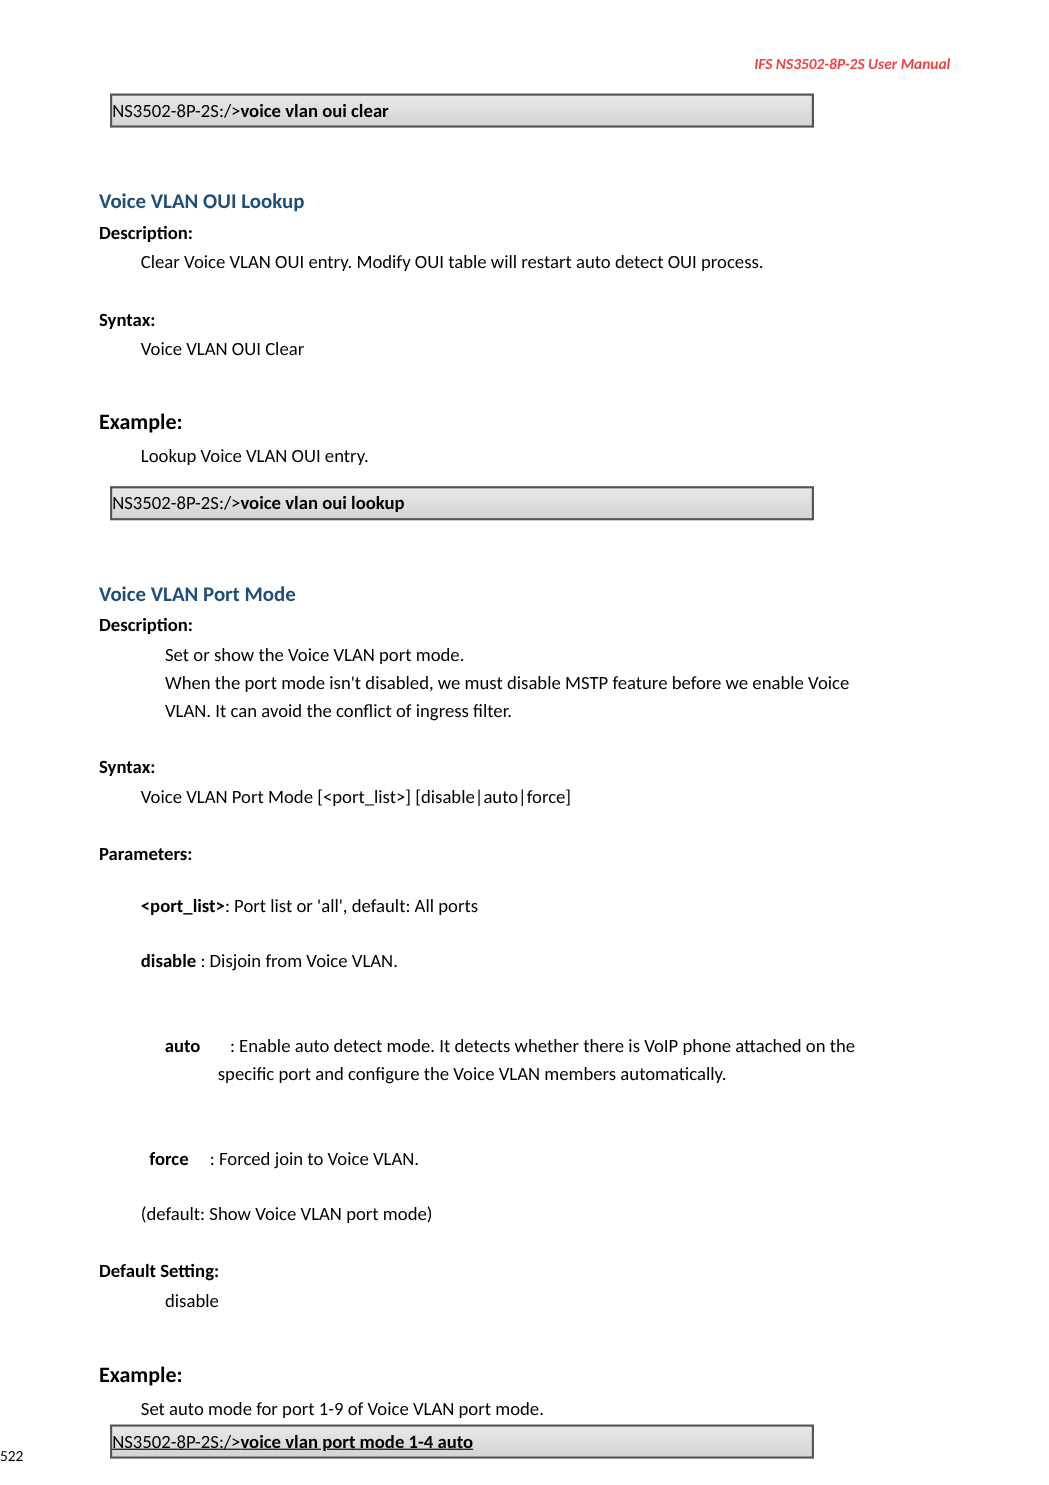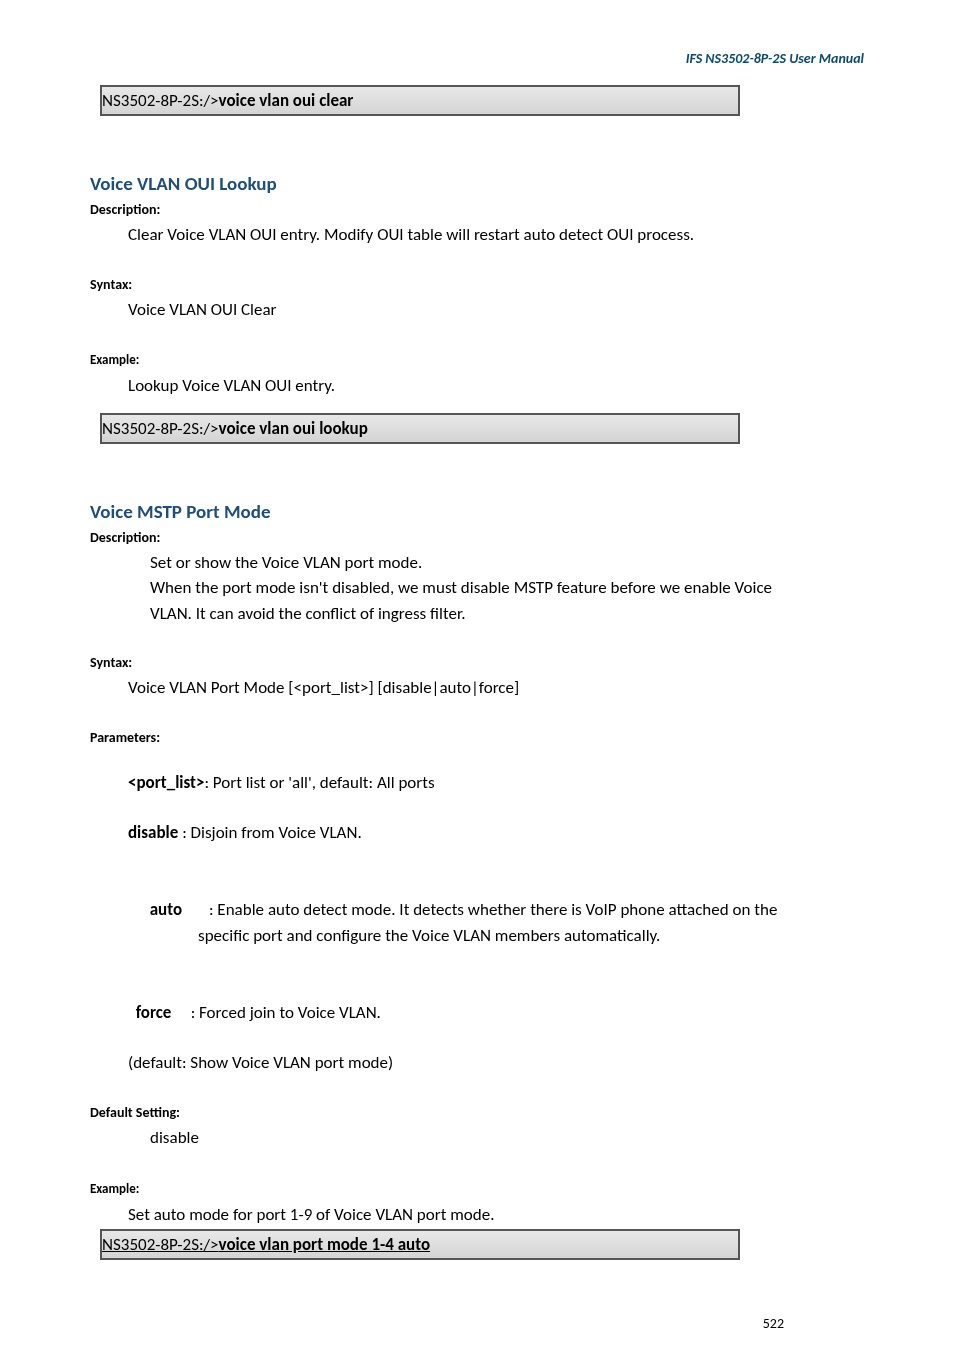--- a/index.html
+++ b/index.html
@@ -7,21 +7,21 @@
   body {
     font-family: Calibri, "Segoe UI", Arial, sans-serif;
     font-size: 17px;
     color: #000;
     background: #fff;
     padding: 50px 90px 30px 90px;
     position: relative;
   }
   .header-text {
     text-align: right;
-    color: #0c4a6e;
+    color: #ef4444;
     font-style: italic;
     font-weight: bold;
     font-size: 14px;
     margin-bottom: 18px;
   }
   .code-box {
     border: 2px solid #555;
     background: linear-gradient(to bottom, #e8e8e8, #d4d4d4);
     padding: 3px 0;
     margin: 0 0 0 0;
@@ -32,51 +32,51 @@
   .code-box .cmd { font-weight: bold; }
   .section-title {
     color: #1f4e79;
     font-weight: bold;
     font-size: 19px;
     margin-top: 56px;
     margin-bottom: 6px;
   }
   .label {
     font-weight: bold;
-    font-size: 14px;
+    font-size: 17px;
     margin-top: 6px;
     margin-bottom: 4px;
   }
   .indent {
     margin-left: 38px;
     line-height: 1.5;
   }
   .indent2 {
     margin-left: 60px;
     line-height: 1.5;
   }
   .example-label {
     font-weight: bold;
-    font-size: 13px;
-    margin-top: 8px;
+    font-size: 20px;
+    margin-top: 20px;
     margin-bottom: 6px;
   }
   .spacer-med { height: 22px; }
   .param-line { margin-left: 38px; line-height: 1.55; margin-top: 24px; }
   .param-key { font-weight: bold; }
   .param-hang {
     margin-left: 108px;
     line-height: 1.55;
   }
   .page-num {
     position: absolute;
     bottom: 18px;
     left: 0;
     width: 784px;
-    text-align: right;
+    text-align: left;
     font-size: 14px;
   }
 </style>
 </head>
 <body>
 
 <div class="header-text">IFS  NS3502-8P-2S  User  Manual</div>
 
 <div class="code-box" style="margin-left:10px;">
   <span class="prompt">NS3502-8P-2S:/&gt;</span><span class="cmd">voice vlan oui clear</span>
@@ -92,21 +92,21 @@
 <div class="indent">Voice VLAN OUI Clear</div>
 
 <div class="spacer-med"></div>
 <div class="example-label">Example:</div>
 <div class="indent">Lookup Voice VLAN OUI entry.</div>
 
 <div class="code-box" style="margin-left:10px; margin-top:14px;">
   <span class="prompt">NS3502-8P-2S:/&gt;</span><span class="cmd">voice vlan oui lookup</span>
 </div>
 
-<div class="section-title">Voice MSTP Port Mode</div>
+<div class="section-title">Voice VLAN Port Mode</div>
 
 <div class="label">Description:</div>
 <div class="indent2">Set or show the Voice VLAN port mode.</div>
 <div class="indent2">When the port mode isn't disabled, we must disable MSTP feature before we enable Voice</div>
 <div class="indent2">VLAN. It can avoid the conflict of ingress filter.</div>
 
 <div class="spacer-med"></div>
 <div class="label">Syntax:</div>
 <div class="indent">Voice VLAN Port Mode [&lt;port_list&gt;] [disable|auto|force]</div>
 

